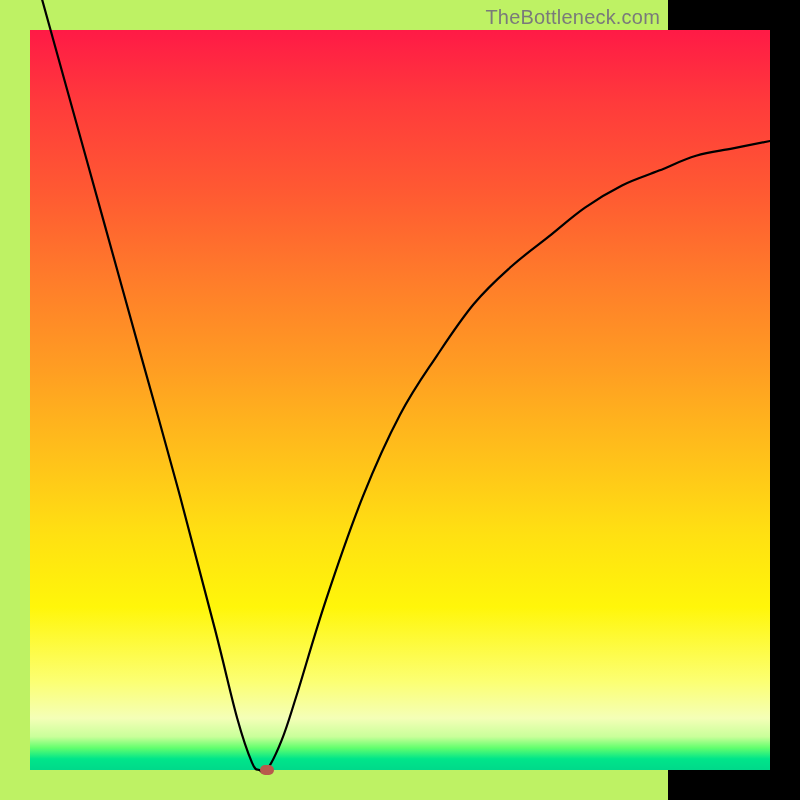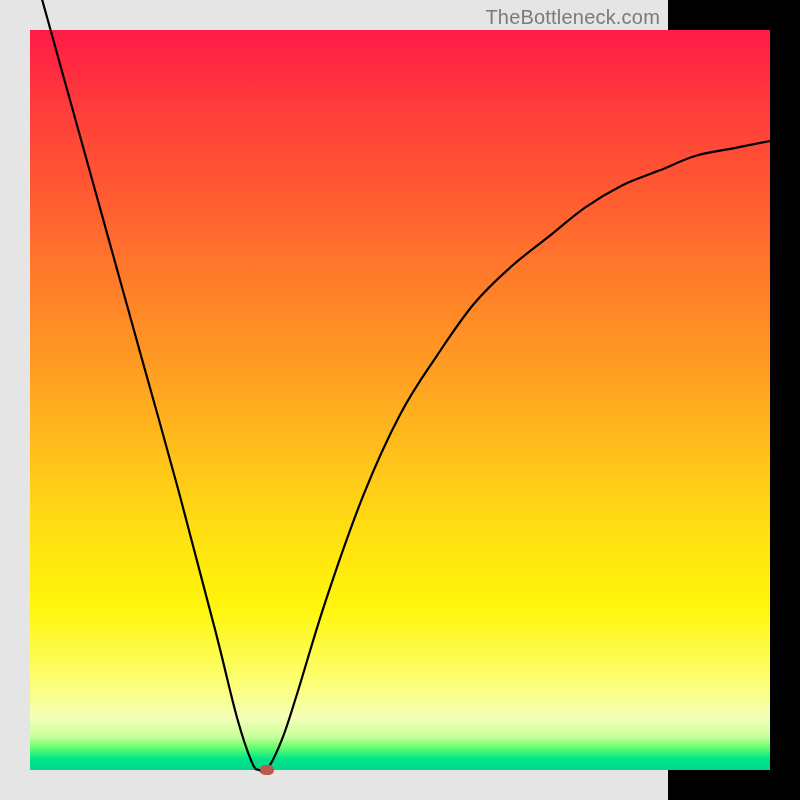--- a/index.html
+++ b/index.html
@@ -10,21 +10,21 @@
     background: #000;
     font-family: Arial, Helvetica, sans-serif;
     overflow: hidden;
   }
   .frame {
     position: absolute;
     left: 0;
     top: 0;
     width: 668px;
     height: 800px;
-    background: #e5e5e5;
+    background: #bef264;
   }
   .plot-area {
     position: absolute;
     left: 30px;
     top: 30px;
     width: 740px;
     height: 740px;
     
     background: linear-gradient(
       to bottom,

